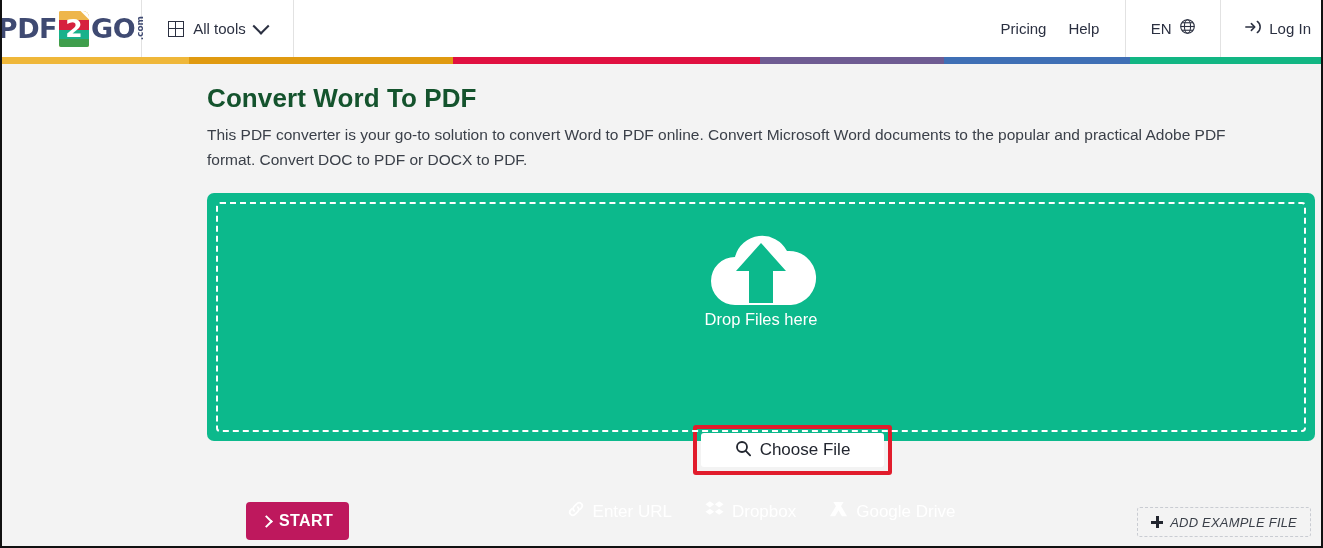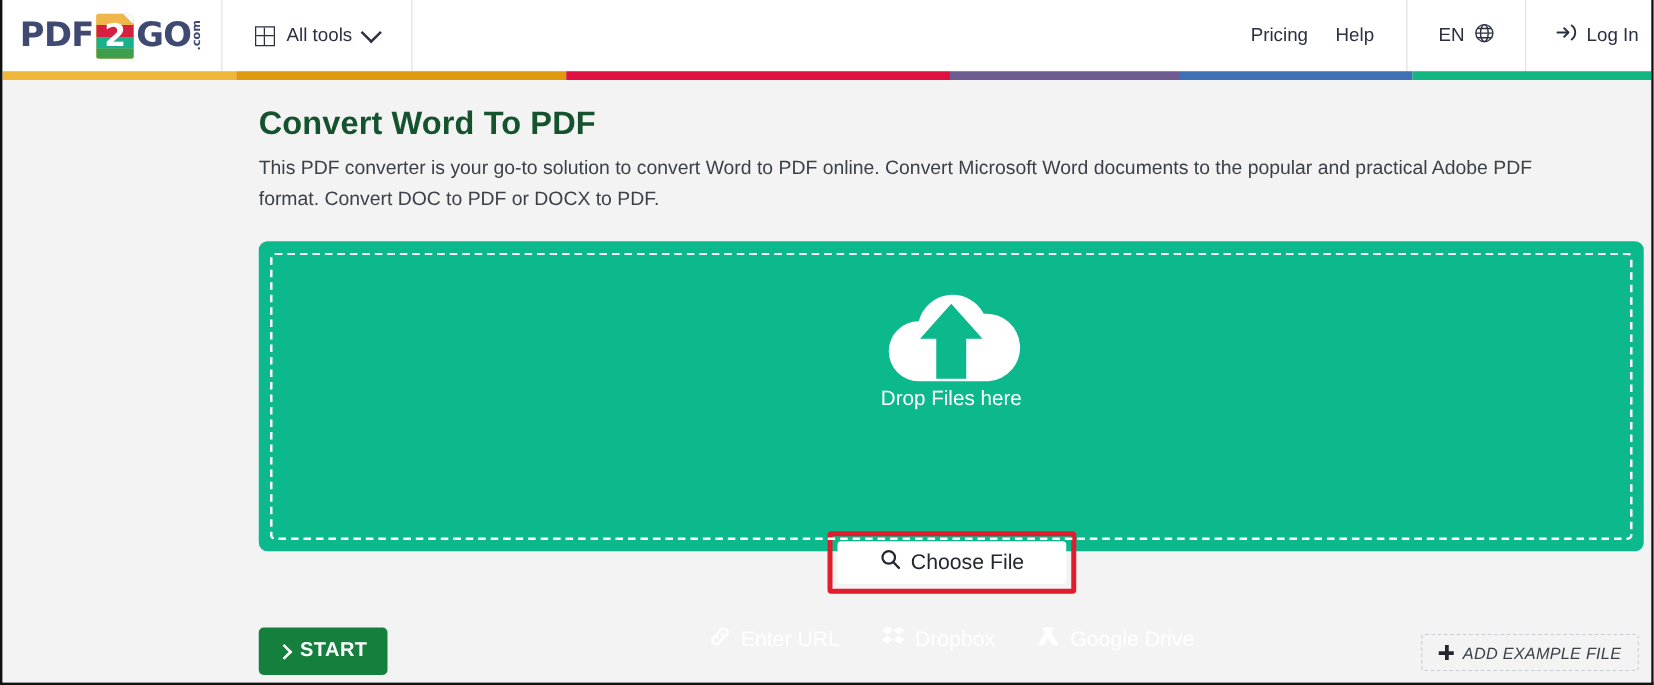--- a/index.html
+++ b/index.html
@@ -27,21 +27,21 @@
   .header {
     position: absolute;
     top: 0; left: 0; right: 0;
     height: 57px;
     background: #ffffff;
     display: flex;
     align-items: stretch;
   }
 
   .logo-cell {
-    width: 176px;
+    width: 140px;
     display: flex;
     align-items: center;
     justify-content: center;
     border-right: 1px solid #e2e2e2;
     flex: 0 0 auto;
   }
   .logo {
     display: flex;
     align-items: center;
     height: 34px;
@@ -434,21 +434,21 @@
             L68 82
             L44 82
             L44 50
             L31 50
             Z"></path>
         </svg>
       </div>
 
       <div class="drop-label">Drop Files here</div>
 
-      <div class="choose-highlight" style="border-color: rgb(225, 28, 44);">
+      <div class="choose-highlight" style="border-color: rgb(225, 28, 44); margin-left: 31px;">
         <div class="choose-btn">
           <span>
             <svg width="17" height="17" viewBox="0 0 18 18" fill="none" stroke="#22262f" stroke-width="1.9" stroke-linecap="round">
               <circle cx="7.4" cy="7.4" r="5.3"></circle>
               <line x1="11.4" y1="11.4" x2="16" y2="16.2"></line>
             </svg>
           </span>
           <span class="label">Choose File</span>
         </div>
       </div>
@@ -483,21 +483,21 @@
               <polygon points="10,1.5 19,16.5 13.6,16.5 4.6,1.5"></polygon>
               <polygon points="10,1.5 1,16.5 6.4,16.5 15.4,1.5" opacity="0.92"></polygon>
             </svg>
           </span>
           <span>Google Drive</span>
         </span>
 
       </div>
     </div>
 
-    <div class="start-btn" style="background: #15803d;">
+    <div class="start-btn" style="background: #be185d; margin-left: 39px;">
       <span class="start-chev"></span>
       <span class="label">START</span>
     </div>
 
     <div class="add-example">
       <span class="plus"></span>
       <span class="label">ADD EXAMPLE FILE</span>
     </div>
 
   </div>

